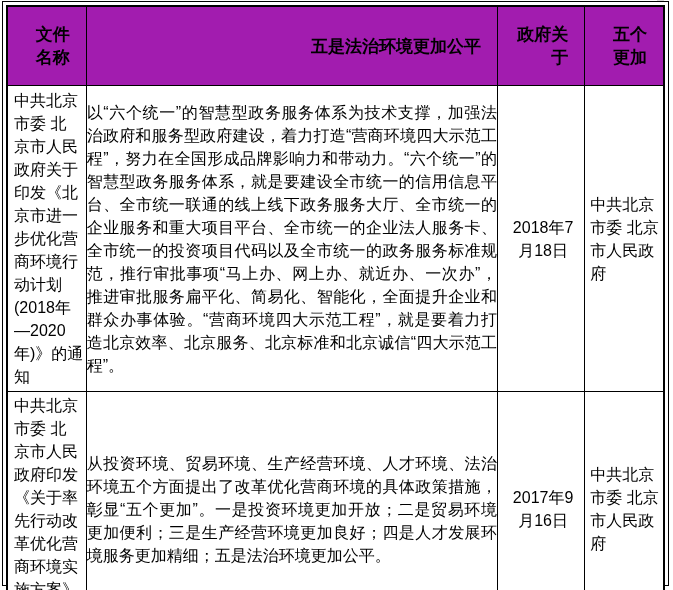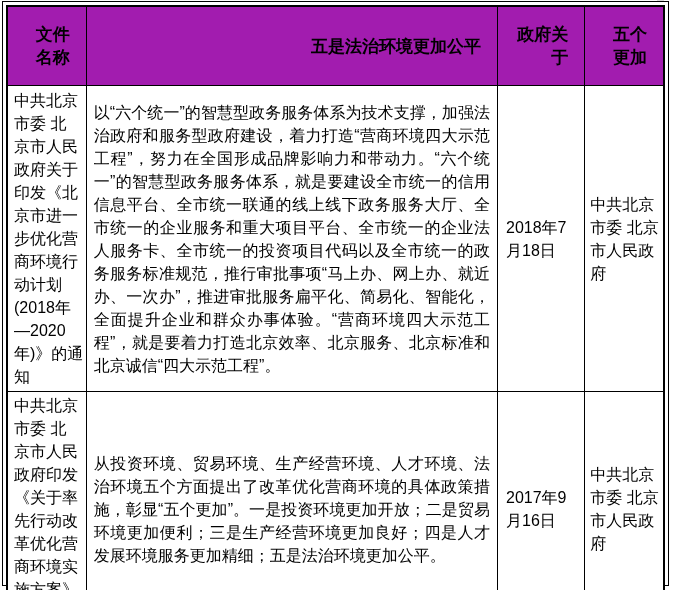--- a/index.html
+++ b/index.html
@@ -46,22 +46,22 @@
     vertical-align: middle;
   }
   td {
     font-size: 16px;
     line-height: 23px;
     vertical-align: middle;
     background: #ffffff;
   }
   tr.row-first td { height: 306px; }
   td.cell-name    { padding: 2px 2px 2px 6px; white-space: pre-line; }
-  td.cell-content { padding: 2px 7px; text-align: justify; }
-  td.cell-date    { padding: 2px 4px 2px 8px; white-space: pre-line; }
+  td.cell-content { padding: 2px 0; text-align: justify; }
+  td.cell-date    { padding: 2px 4px 2px 8px; white-space: pre-line; text-align: center; }
   td.cell-unit    { padding: 2px 2px 2px 5px; white-space: pre-line; }
 </style>
 </head>
 <body>
 
 <div class="page">
   <div class="artifact-tr"></div>
   <div class="frame">
     <table class="doc-table">
       <colgroup>

